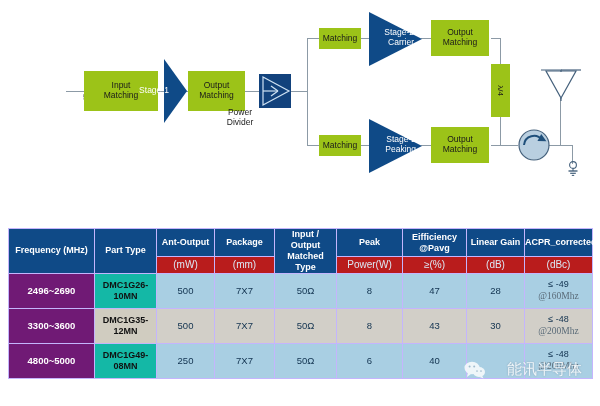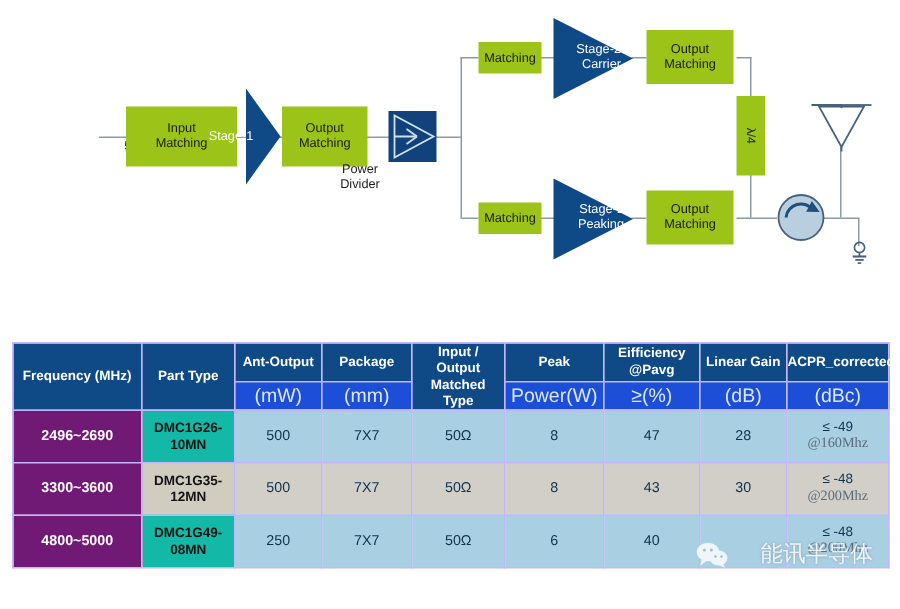--- a/index.html
+++ b/index.html
@@ -22,21 +22,21 @@
   .wv{width:1px;}
   .cap-label{position:absolute;font-size:8.5px;color:#1a1a1a;text-align:center;line-height:1.15;}
   .quarter{position:absolute;background:#9cc318;}
   .quarter span{display:block;transform:rotate(90deg);font-size:8px;color:#1a1a1a;
                 white-space:nowrap;}
   
   #tablewrap{position:absolute;left:8px;top:228px;width:584px;}
   table{border-collapse:collapse;width:584px;table-layout:fixed;}
   th,td{border:1px solid #c4b5fd;padding:0;text-align:center;vertical-align:middle;}
   thead th{background:#0f4a87;color:#ffffff;font-size:9px;font-weight:bold;line-height:1.22;}
-  thead th.unit{font-size:13px;font-weight:normal;background:#1d4ed8;color:#dbe9f5;}
+  thead th.unit{font-size:10px;font-weight:normal;background:#b91c1c;color:#dbe9f5;}
   td.freq{background:#701a75;color:#ffffff;font-size:9.5px;font-weight:bold;height:34px;}
   td.part{background:#14b8a6;color:#111111;font-size:9px;font-weight:bold;line-height:1.2;}
   td.val{background:#a9cfe3;color:#11324f;font-size:9.5px;}
   tr.alt td.val{background:#d2cfc8;}
   tr.alt td.part{background:#d0ccc0;text-align:center;}
   td.acpr{font-size:9px;line-height:1.25;}
   td.acpr .at{color:#5a6b78;font-family:"Liberation Serif",serif;font-size:9.5px;}
   
   #watermark{position:absolute;left:464px;top:360px;display:flex;align-items:center;
              gap:21px;pointer-events:none;opacity:.82;}

